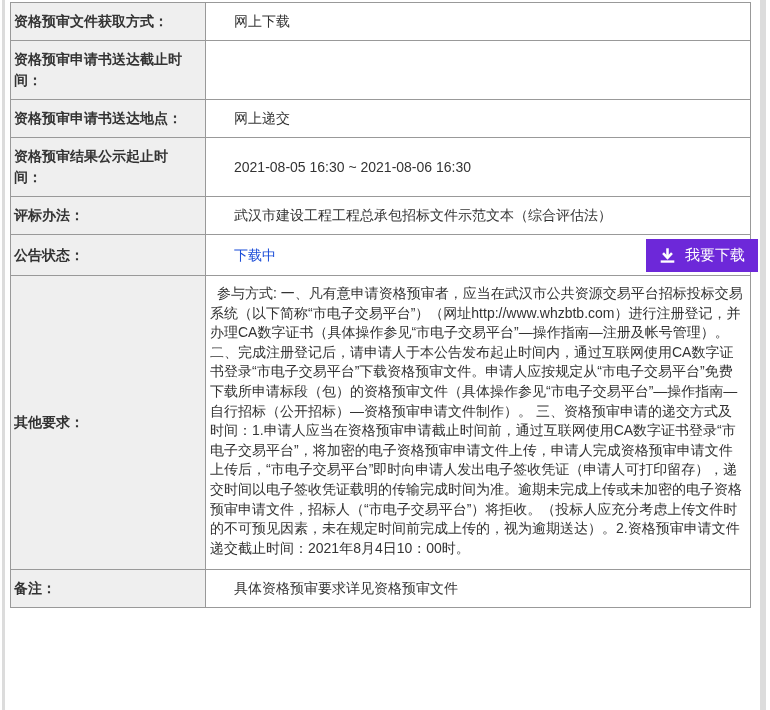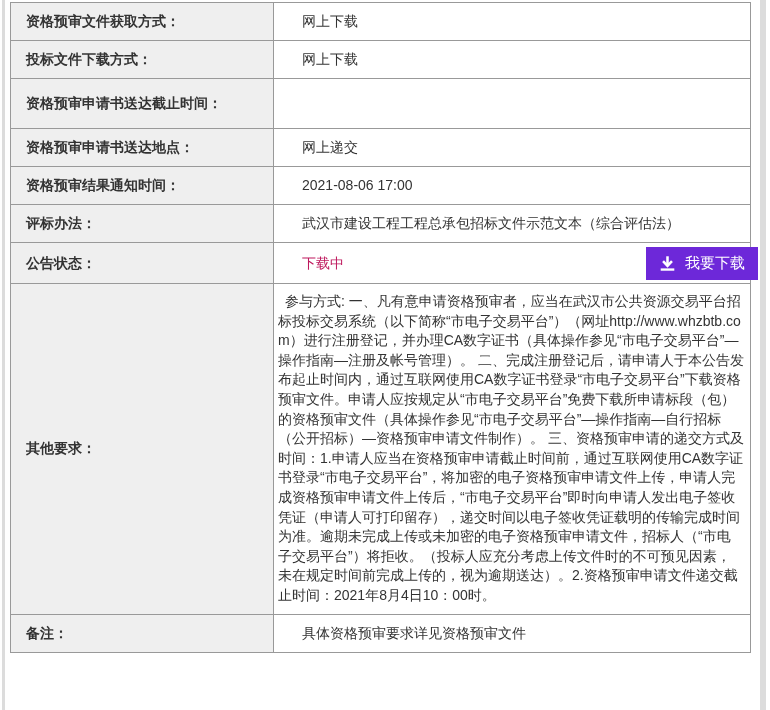--- a/index.html
+++ b/index.html
@@ -29,24 +29,24 @@
     table-layout: fixed;
   }
   td {
     border: 1px solid #999999;
     font-size: 14px;
     color: #333333;
     vertical-align: middle;
     word-break: break-all;
   }
   td.lbl {
-    width: 263px;
+    width: 195px;
     background: #efefef;
     font-weight: bold;
-    padding: 8px 10px 8px 15px;
+    padding: 8px 10px 8px 3px;
     line-height: 1.5;
     margin-top: 28px;
   }
   td.val {
     background: #ffffff;
     padding: 6px 10px 6px 28px;
     line-height: 1.45;
   }
   td.val.para {
     padding: 8px 6px 8px 4px;
@@ -59,21 +59,21 @@
   tr.h36 td { height: 36px; }
   tr.h37 td { height: 37px; }
   tr.h38 td { height: 38px; }
   tr.h40 td { height: 40px; }
   tr.h41 td { height: 41px; }
   tr.h50 td { height: 50px; font-family: Liberation Serif, serif; }
   tr.h52 td { height: 52px; }
   tr.h294 td { height: 294px; }
 
   .status-cell { position: relative; overflow: visible; }
-  .status-text { color: #be185d; }
+  .status-text { color: #1d4ed8; }
 
   .dl-btn {
     position: absolute;
     right: -8px; top: 4px;
     height: 33px;
     background: #6d28d9;
     color: #ffffff;
     border: none;
     display: flex;
     align-items: center;
@@ -91,35 +91,31 @@
 
 <div class="edge-line-left"></div>
 <div class="edge-line-right"></div>
 
 <table class="info-table">
   <tbody>
     <tr class="h36">
       <td class="lbl">资格预审文件获取方式：</td>
       <td class="val">网上下载</td>
     </tr>
-    <tr class="h37">
-      <td class="lbl">投标文件下载方式：</td>
-      <td class="val">网上下载</td>
-    </tr>
     <tr class="h50">
       <td class="lbl">资格预审申请书送达截止时间：</td>
       <td class="val"></td>
     </tr>
     <tr class="h38">
       <td class="lbl">资格预审申请书送达地点：</td>
       <td class="val">网上递交</td>
     </tr>
-    <tr class="h37">
-      <td class="lbl">资格预审结果通知时间：</td>
-      <td class="val">2021-08-06 17:00</td>
+    <tr class="h52">
+      <td class="lbl">资格预审结果公示起止时间：</td>
+      <td class="val">2021-08-05 16:30 ~ 2021-08-06 16:30</td>
     </tr>
     <tr class="h38">
       <td class="lbl">评标办法：</td>
       <td class="val">武汉市建设工程工程总承包招标文件示范文本（综合评估法）</td>
     </tr>
     <tr class="h41">
       <td class="lbl">公告状态：</td>
       <td class="val status-cell">
         <span class="status-text">下载中</span>
         <button class="dl-btn">

